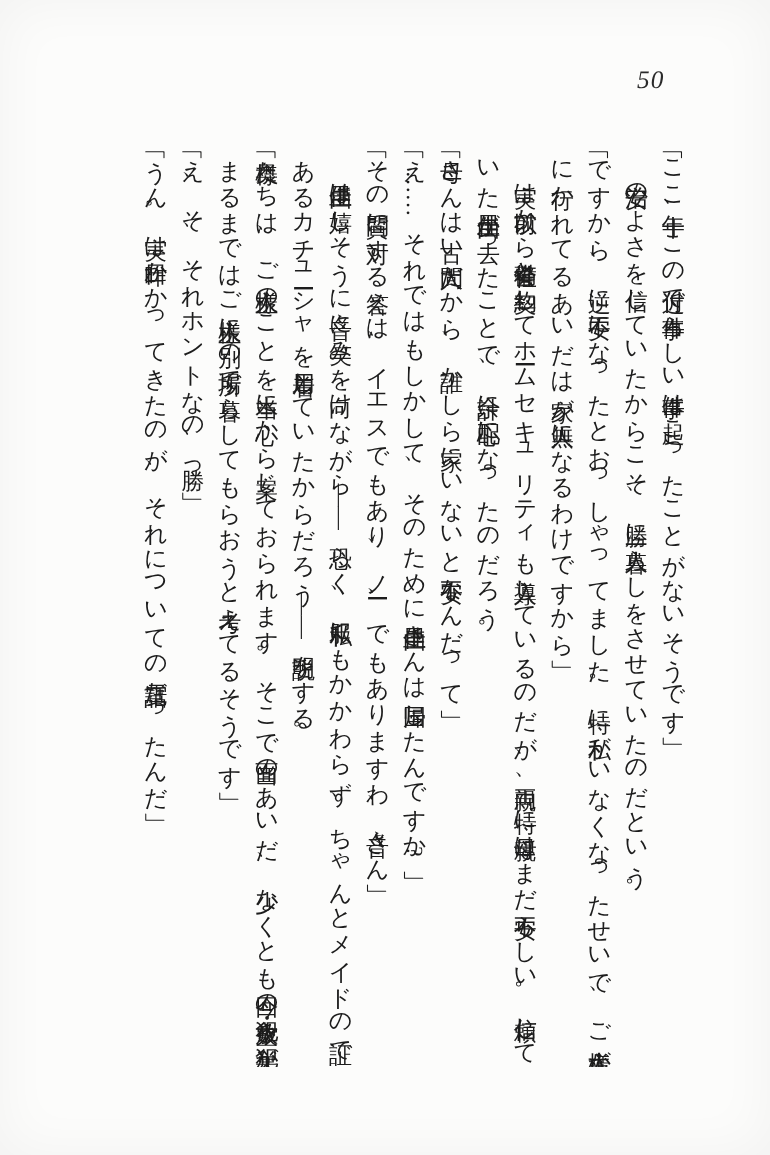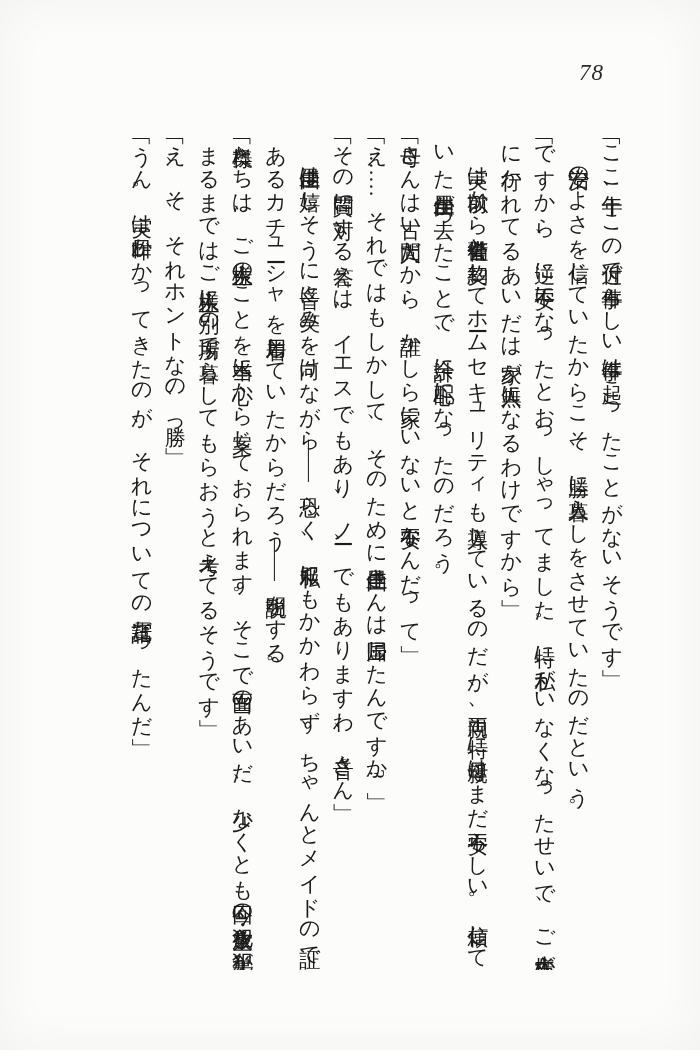--- a/index.html
+++ b/index.html
@@ -49,21 +49,21 @@
     padding: 0;
   }
   .text-block p.indent {
     text-indent: 1em;
   }
 </style>
 </head>
 <body>
 
 <div class="page">
-  <div class="page-number">78</div>
+  <div class="page-number">50</div>
   <div class="text-block">
       <p>「ここ十年、この付近で事件らしい事件は起こったことがないそうです」</p>
       <p class="indent">治安のよさを信じていたからこそ、勝に一人暮らしをさせていたのだという。</p>
       <p>「ですから、逆に不安になったとおっしゃってました。特に私がいなくなったせいで、ご主人様が学校に行かれてるあいだは家が無人になるわけですから」</p>
       <p class="indent">実は以前から警備会社と契約してホームセキュリティも導入しているのだが、両親、特に母親はまだ不安らしい。信頼していた由佳里が去ったことで、余計に心配になったのだろう。</p>
       <p>「母さんは古い人間だから、誰かしら家にいないと不安なんだって」</p>
       <p>「え……それではもしかして、そのために由佳里さんは帰国したんですか?」</p>
       <p>「その質問に対する答えは、イエスでもあり、ノー、でもありますわ、音々さん」</p>
       <p class="indent">由佳里は嬉しそうに音々に笑みを向けながら――恐らく、私服にもかかわらず、ちゃんとメイドの証であるカチューシャを着用していたからだろう――説明をする。</p>
       <p>「奥様たちは、ご主人様のことを本当に心から案じておられます。そこで当面のあいだ、少なくとも今回の放火犯・空き巣犯が捕まるまではご主人様に別の場所で暮らしてもらおうと考えてるそうです」</p>

